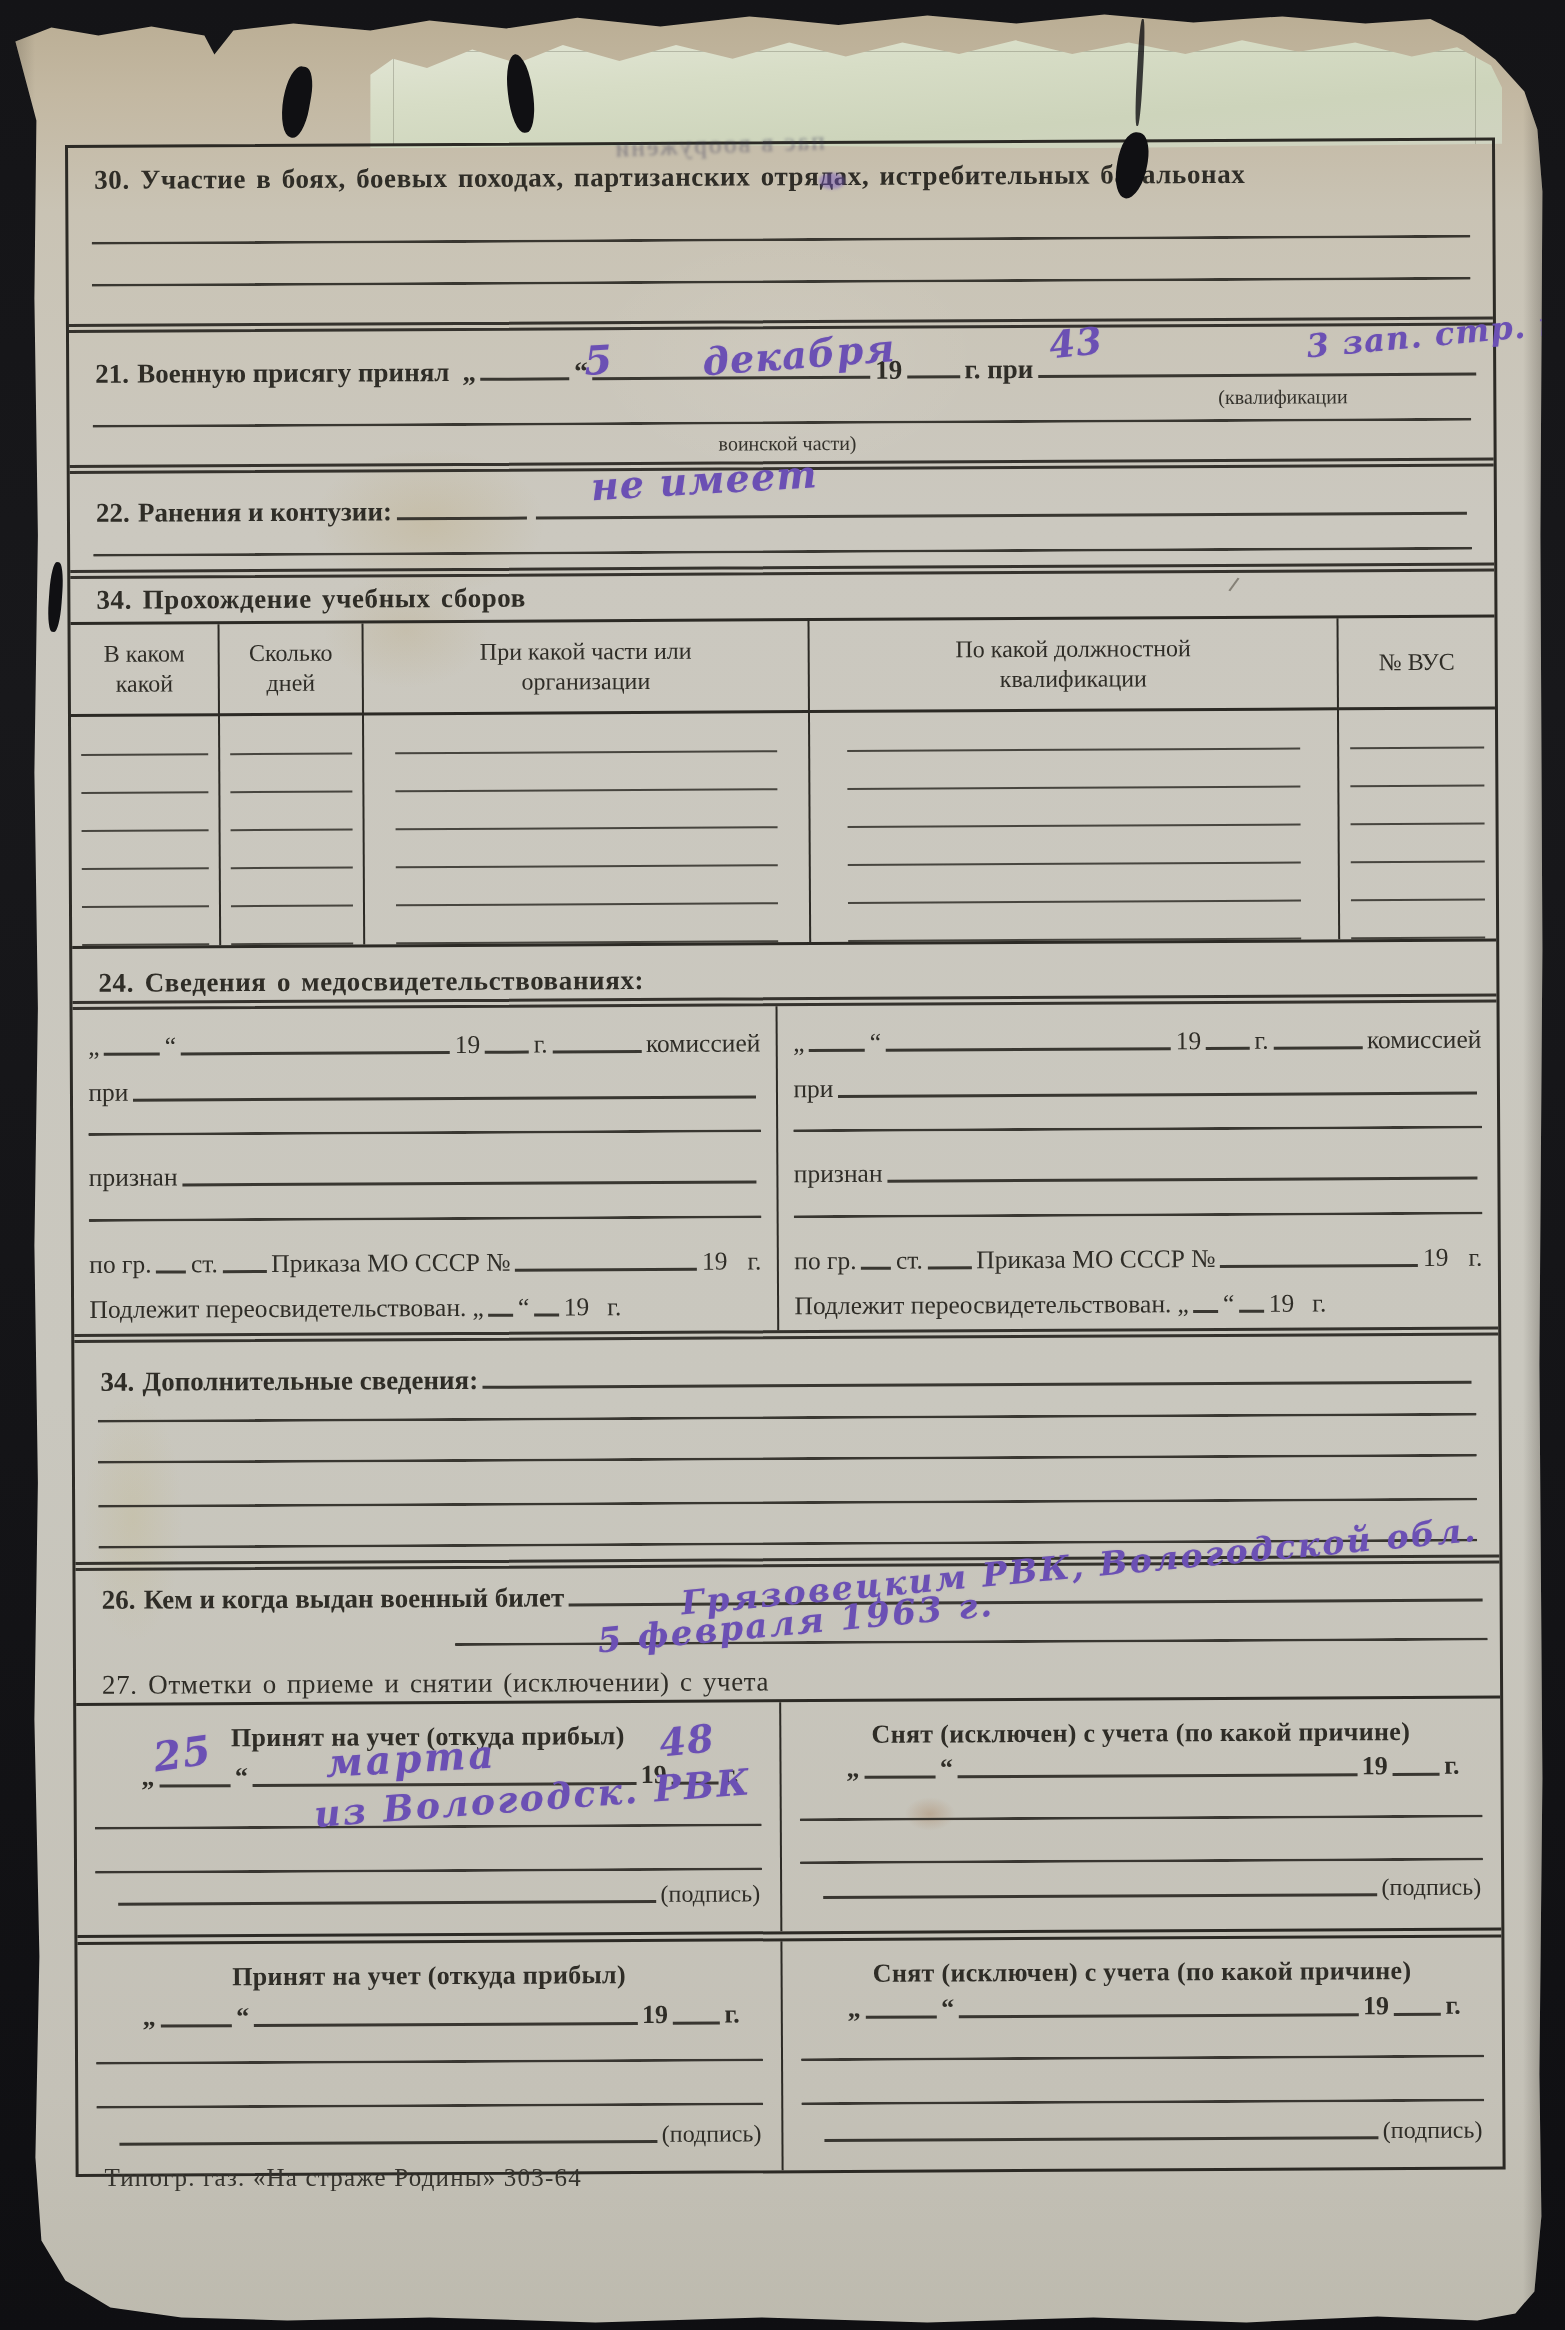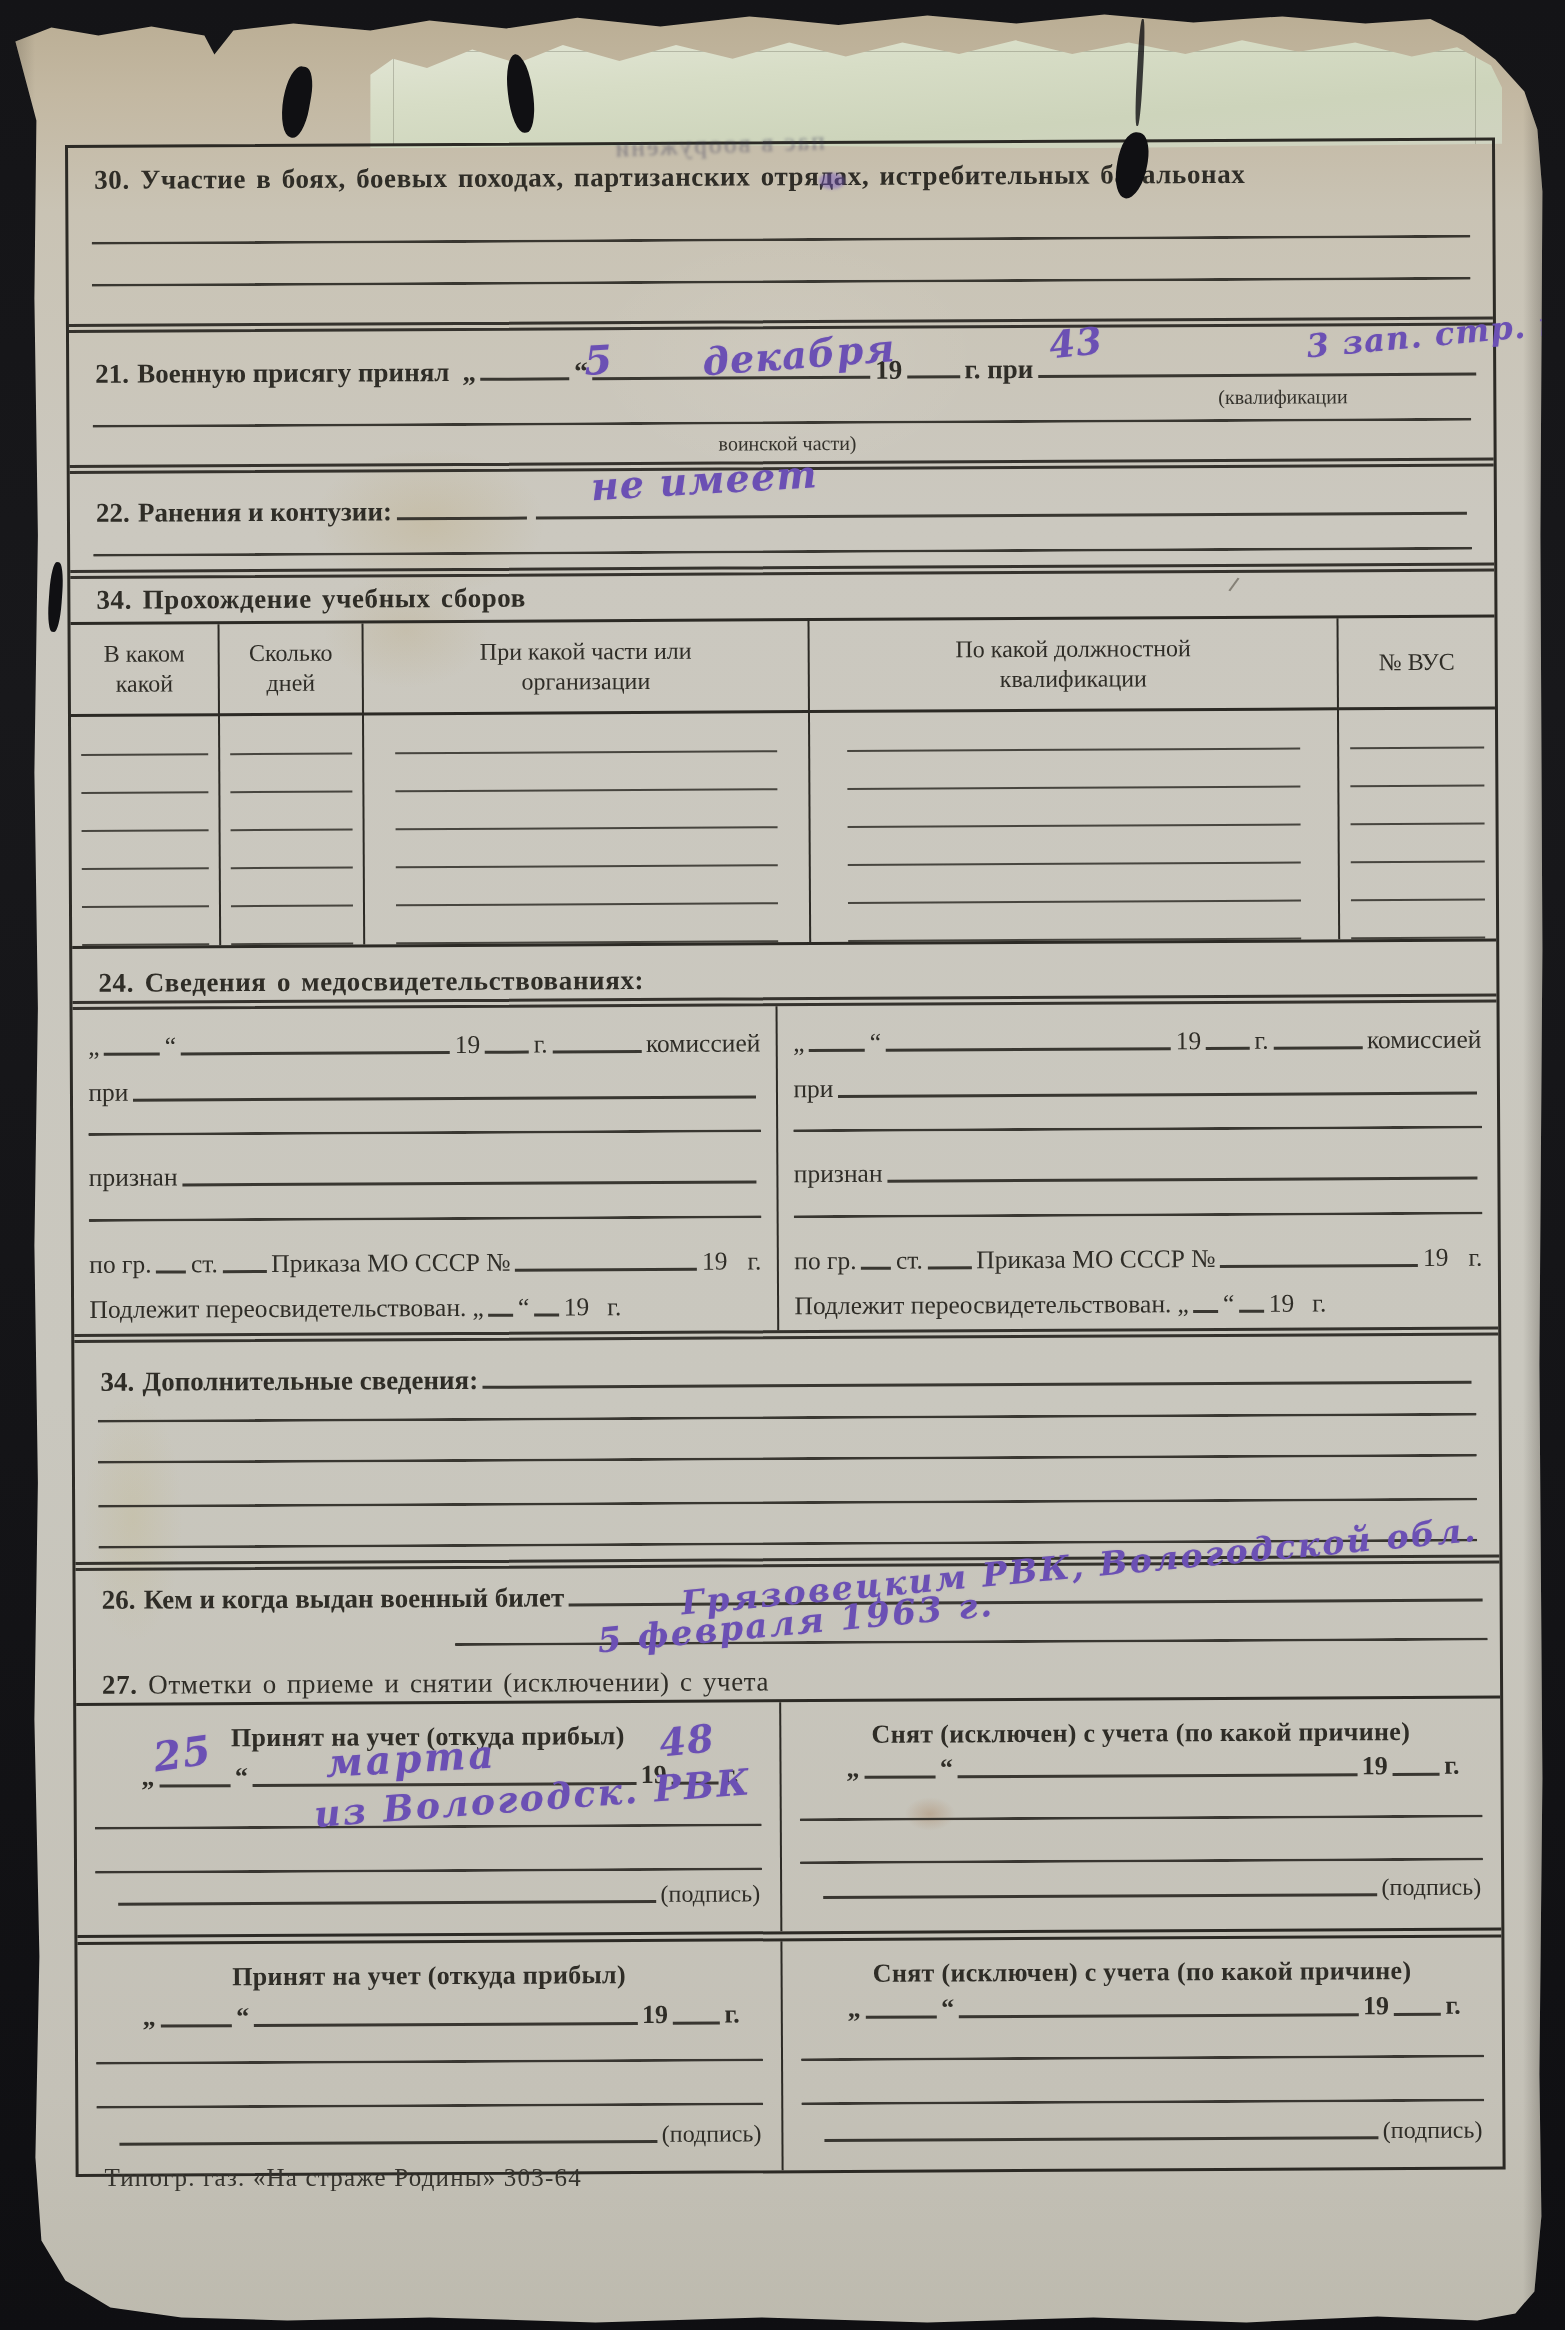--- a/index.html
+++ b/index.html
@@ -308,21 +308,21 @@
       <div class="frow" style="left:26px;right:12px;top:1432px;height:34px;">
         <span class="lbl">26.</span>
         <span class="lbl" style="margin-left:8.3px;">Кем и когда выдан военный билет</span>
         <span class="fl grow"></span>
       </div>
       <div class="rule" style="left:379px;right:12px;top:1497px;"></div>
       <span class="hw" style="left:604px;top:1404px;font-size:33px;transform:rotate(-5deg);letter-spacing:2.4px;">Грязовецким РВК, Вологодской обл.</span>
       <span class="hw" style="left:521px;top:1458px;font-size:34px;transform:rotate(-5deg);letter-spacing:2.4px;">5 февраля 1963 г.</span>
 
       <div class="abs" style="left:26px;top:1522px;">
-        <span class="sec-title" style="font-weight:bold;">27.</span>
+        <span class="sec-title" style="font-weight:normal;">27.</span>
         <span class="sec-title" style="font-weight:normal;margin-left:8.3px;">Отметки о приеме и снятии (исключении) с учета</span>
       </div>
 
       <div class="t27" style="border-top:3px solid #2c2a25;">
         <div class="t27row first">
           <div class="cell27 left">
             <div class="c27head">Принят на учет (откуда прибыл)</div>
             <div class="c27date" style="top:57px;">
               <span class="lbl">„</span>
               <span class="fl" style="width:71px;"></span>

